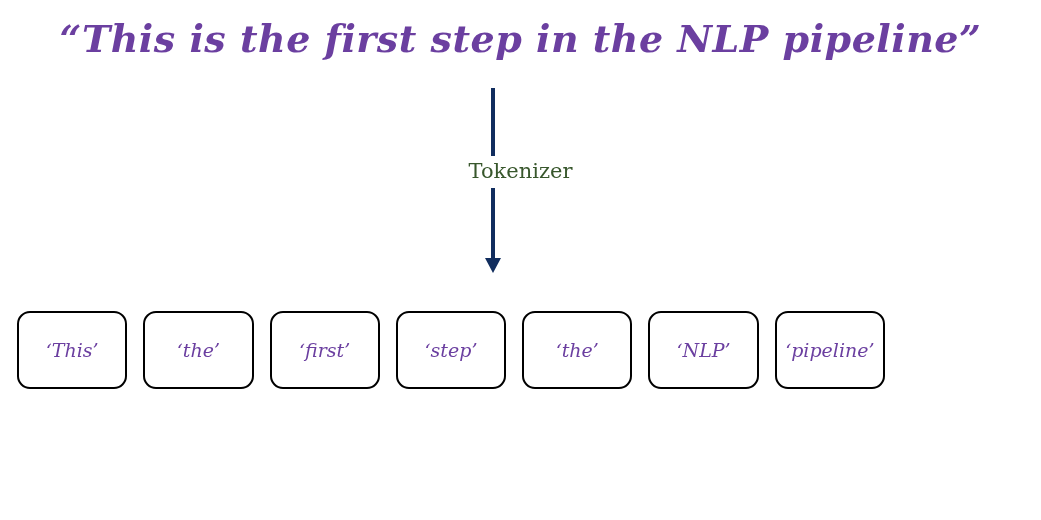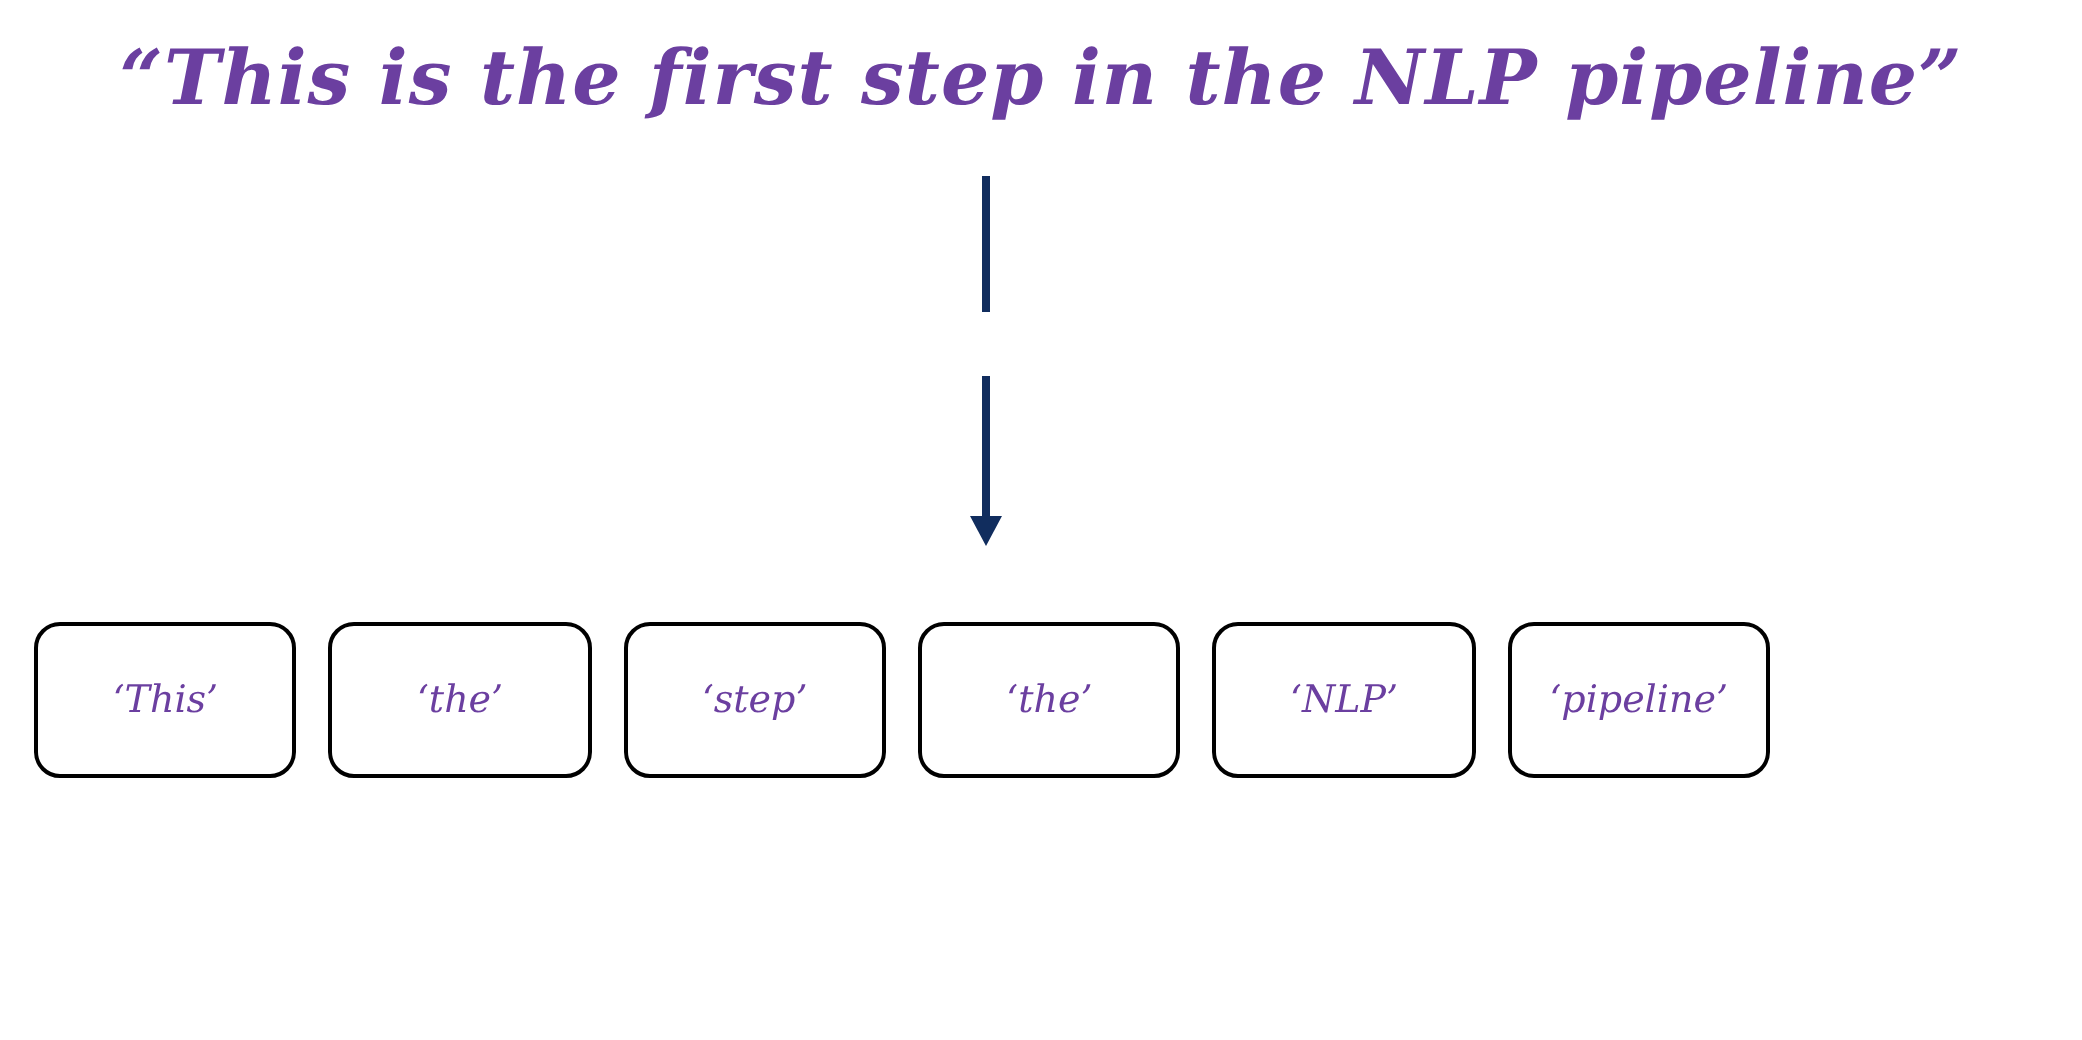--- a/index.html
+++ b/index.html
@@ -128,27 +128,31 @@
 <div id="diagram-canvas">
 
   <div id="title-text">“This is the first step in the NLP pipeline”</div>
 
   <div id="arrow-group">
     <div class="arrow-segment" id="arrow-segment-upper"></div>
     <div class="arrow-segment" id="arrow-segment-lower"></div>
     <div id="arrow-head"></div>
   </div>
 
+  <div id="tokenizer-label">Tokenizer</div>
 
   <div id="token-row">
     <div class="token-box">
       <span class="token-label">‘This’</span>
     </div>
     <div class="token-box">
       <span class="token-label">‘the’</span>
+    </div>
+    <div class="token-box">
+      <span class="token-label">‘first’</span>
     </div>
     <div class="token-box">
       <span class="token-label">‘step’</span>
     </div>
     <div class="token-box">
       <span class="token-label">‘the’</span>
     </div>
     <div class="token-box">
       <span class="token-label">‘NLP’</span>
     </div>

